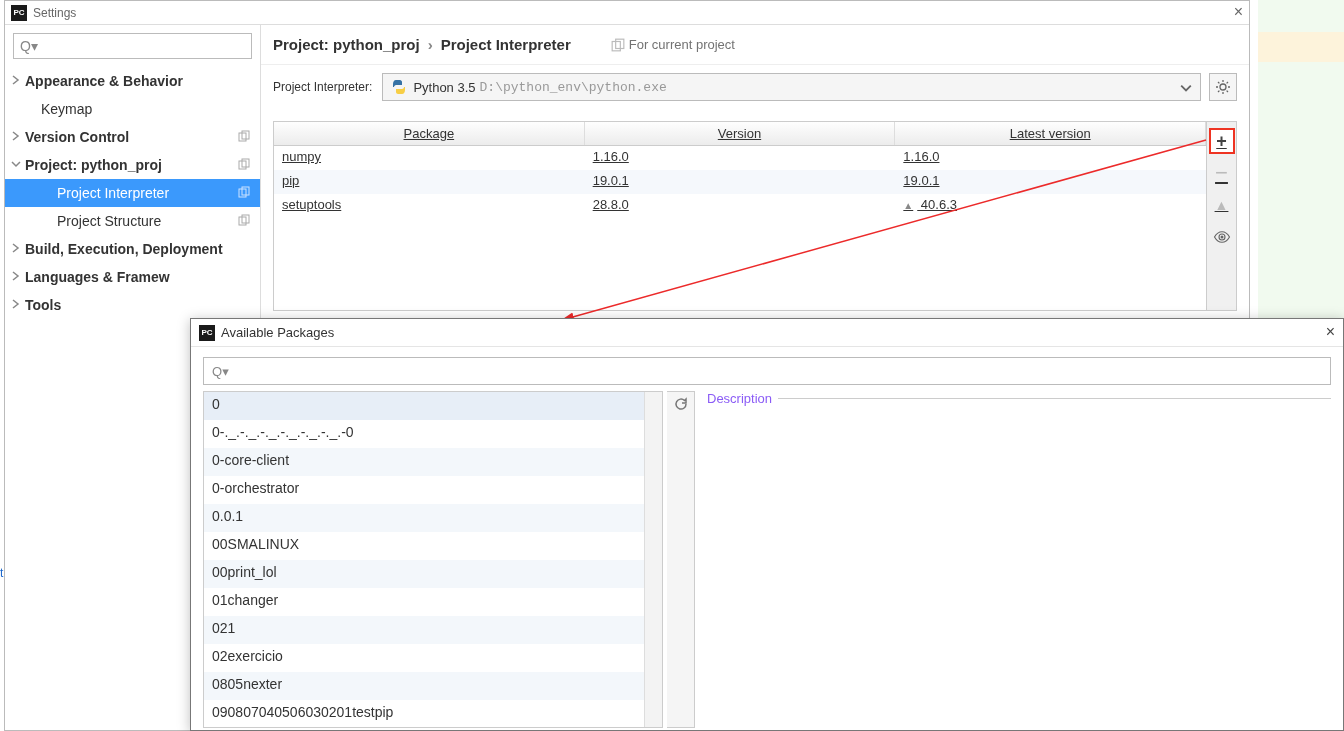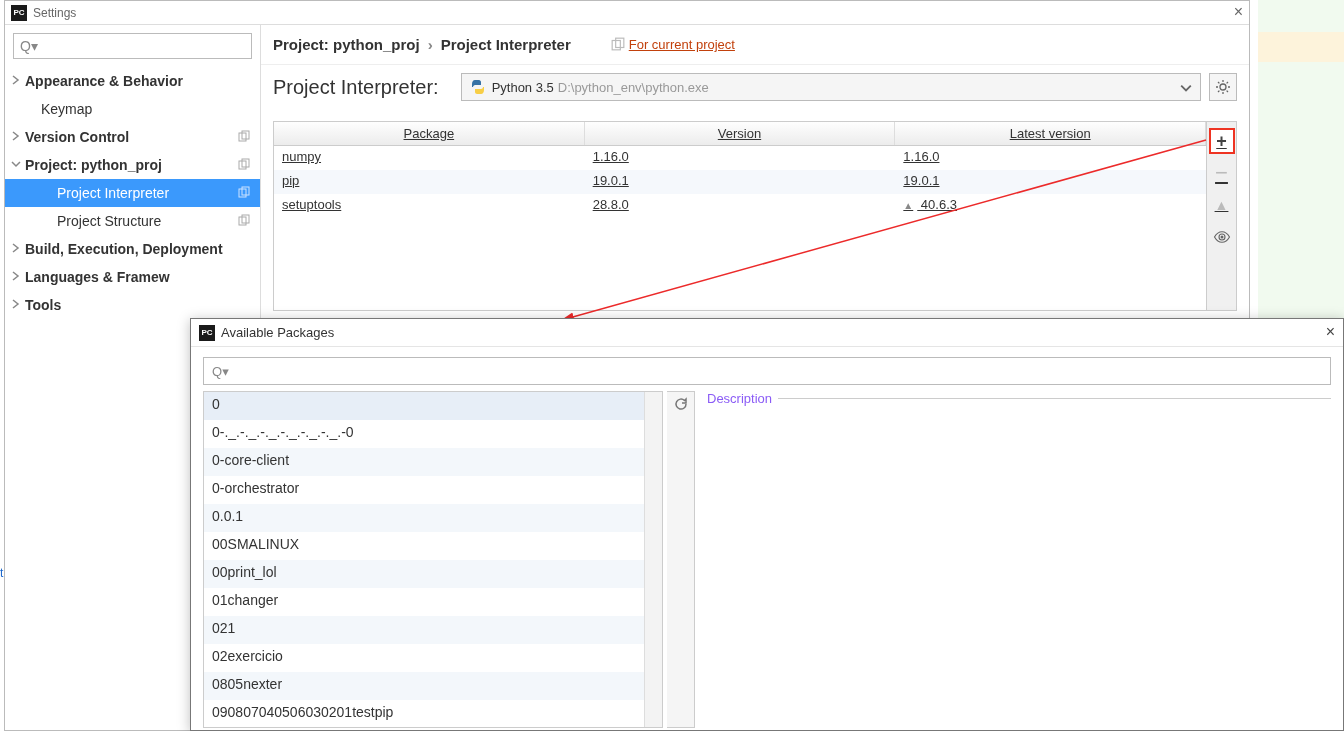--- a/index.html
+++ b/index.html
@@ -101,47 +101,47 @@
     display: flex;
     align-items: center;
     padding: 0 12px;
     font-size: 15px;
     border-bottom: 1px solid #eee;
   }
   .breadcrumb .bc-main { font-weight: 700; }
   .breadcrumb .bc-sep { margin: 0 8px; color: #888; font-weight: bold;}
   .breadcrumb .bc-leaf { font-weight: 700; }
   .breadcrumb .proj-badge {
-    margin-left: 40px; color: #c2410c; font-size: 13px;
-    display: flex; align-items: flex-start; text-decoration: underline;
+    margin-left: 40px; color: #737373; font-size: 13px;
+    display: flex; align-items: center;
   }
   .breadcrumb .proj-badge .proj-icon { margin-right: 4px; }
   .interp-row {
     height: 44px;
     display: flex;
     align-items: center;
     padding: 0 12px;
   }
-  .interp-row label { font-size: 20px; margin-right: 22px; }
+  .interp-row label { font-size: 12px; margin-right: 10px; }
   .interp-select {
     flex: 1;
     height: 28px;
     border: 1px solid #bbb;
     background: #f5f5f5;
     display: flex;
     align-items: center;
     padding: 0 8px;
     position: relative;
     font-size: 13px;
   }
   .interp-select .py-icon {
     width: 16px; height: 16px; margin-right: 6px;
   }
   .interp-select .interp-name { color: #333; font-weight: 500; }
-  .interp-select .interp-path { color: #999; margin-left: 4px; }
+  .interp-select .interp-path { color: #999; margin-left: 4px; font-family: Liberation Mono, monospace; }
   .interp-select .dd-chev {
     position: absolute; right: 8px; top: 8px; color: #666;
   }
   .gear-btn {
     width: 28px; height: 28px;
     border: 1px solid #bbb;
     background: #f5f5f5;
     margin-left: 8px;
     display: flex; align-items: center; justify-content: center;
     color: #666;

